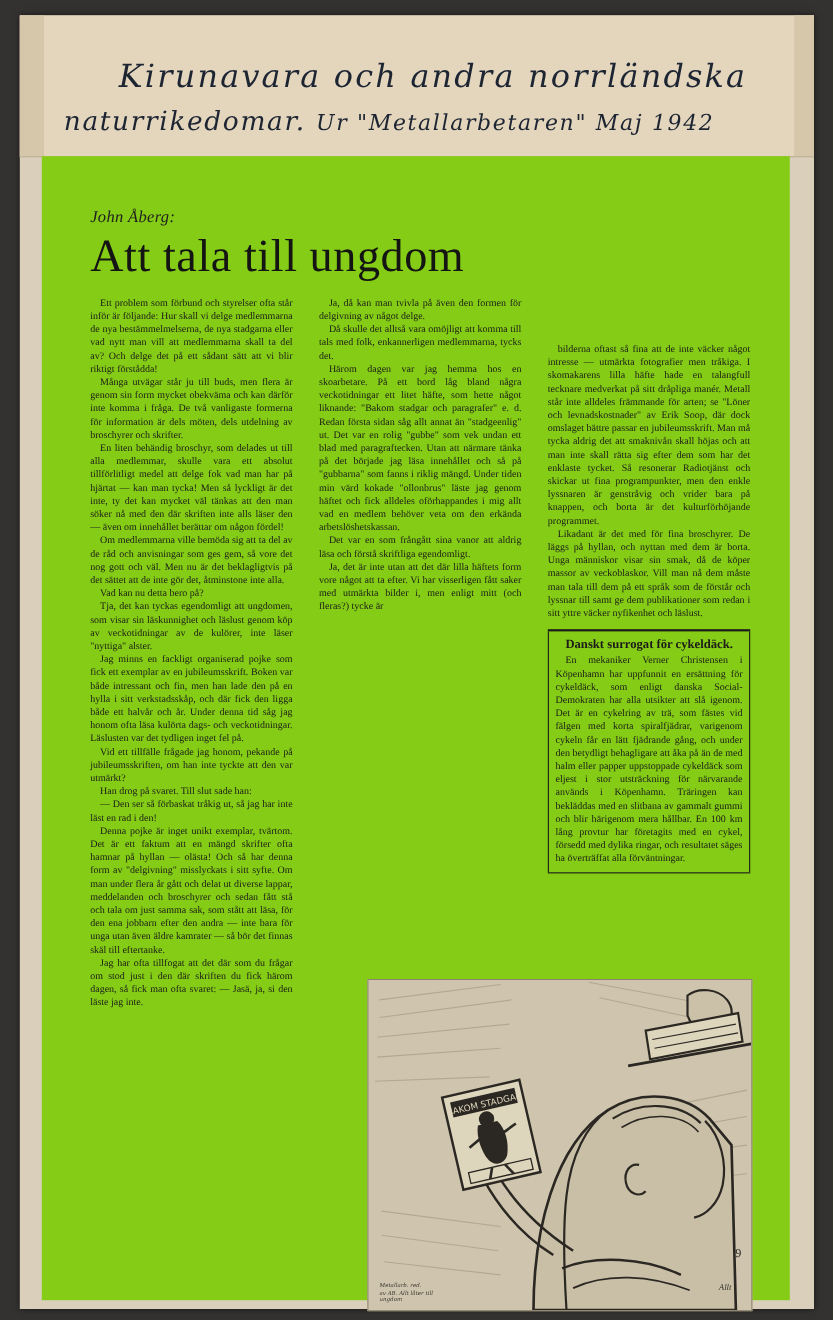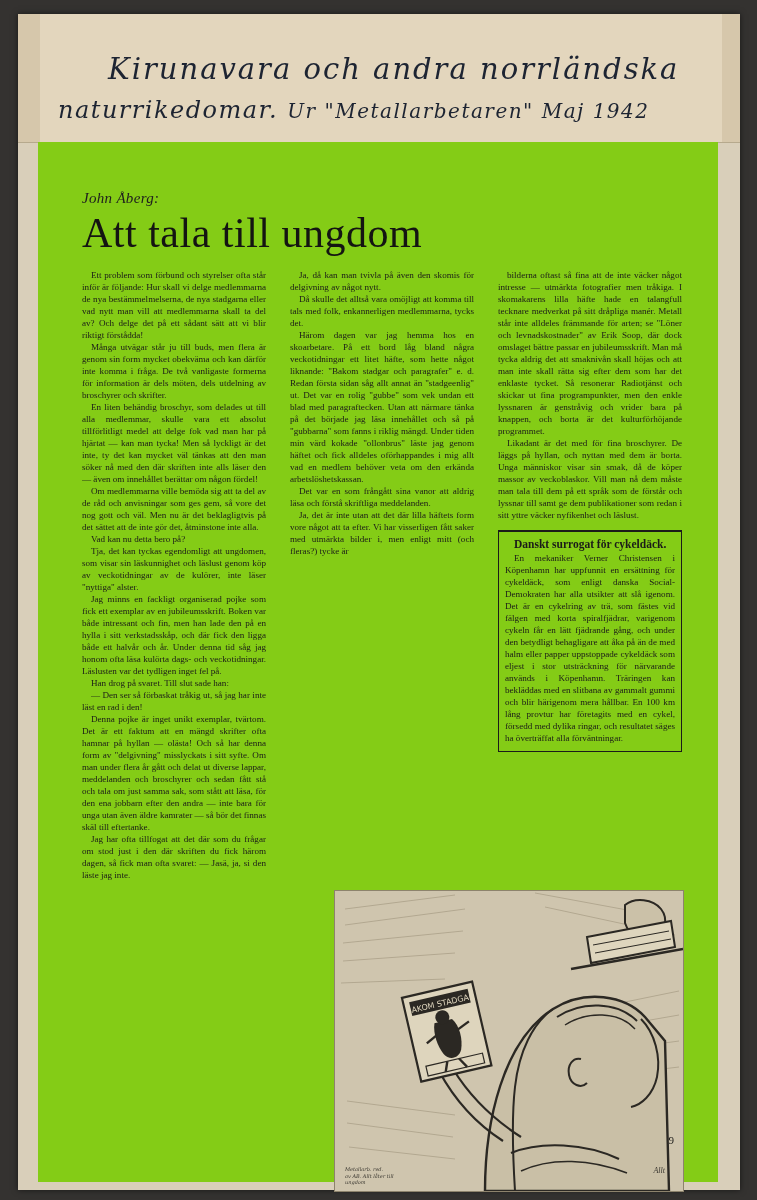--- a/index.html
+++ b/index.html
@@ -133,21 +133,21 @@
     text-align: justify;
     color: #1b1b19;
     hyphens: auto;
   }
   .col p {
     margin: 0;
     text-indent: 9px;
   }
   .col1 { left: 0; }
   .col2 { left: 208px; }
-  .col3 { left: 416px; }
+  .col3 { left: 416px; margin-top: 42px; }
 
   .subhead-box {
     margin-top: 9px;
     border-top: 2px solid #1b1b19;
     border-bottom: 1px solid #1b1b19;
     padding: 0;
   }
   .subhead-box .inner {
     border-left: 1px solid #1b1b19;
     border-right: 1px solid #1b1b19;
@@ -232,31 +232,32 @@
         <div class="columns">
 
           <div class="col col1">
             <p>Ett problem som förbund och styrelser ofta står inför är följande: Hur skall vi delge medlemmarna de nya bestämmelmelserna, de nya stadgarna eller vad nytt man vill att medlemmarna skall ta del av? Och delge det på ett sådant sätt att vi blir riktigt förstådda!</p>
             <p>Många utvägar står ju till buds, men flera är genom sin form mycket obekväma och kan därför inte komma i fråga. De två vanligaste formerna för information är dels möten, dels utdelning av broschyrer och skrifter.</p>
             <p>En liten behändig broschyr, som delades ut till alla medlemmar, skulle vara ett absolut tillförlitligt medel att delge fok vad man har på hjärtat — kan man tycka! Men så lyckligt är det inte, ty det kan mycket väl tänkas att den man söker nå med den där skriften inte alls läser den — även om innehållet berättar om någon fördel!</p>
             <p>Om medlemmarna ville bemöda sig att ta del av de råd och anvisningar som ges gem, så vore det nog gott och väl. Men nu är det beklagligtvis på det sättet att de inte gör det, åtminstone inte alla.</p>
             <p>Vad kan nu detta bero på?</p>
             <p>Tja, det kan tyckas egendomligt att ungdomen, som visar sin läskunnighet och läslust genom köp av veckotidningar av de kulörer, inte läser "nyttiga" alster.</p>
             <p>Jag minns en fackligt organiserad pojke som fick ett exemplar av en jubileumsskrift. Boken var både intressant och fin, men han lade den på en hylla i sitt verkstadsskåp, och där fick den ligga både ett halvår och år. Under denna tid såg jag honom ofta läsa kulörta dags- och veckotidningar. Läslusten var det tydligen inget fel på.</p>
+            <p>Vid ett tillfälle frågade jag honom, pekande på jubileumsskriften, om han inte tyckte att den var utmärkt?</p>
             <p>Han drog på svaret. Till slut sade han:</p>
             <p>— Den ser så förbaskat tråkig ut, så jag har inte läst en rad i den!</p>
             <p>Denna pojke är inget unikt exemplar, tvärtom. Det är ett faktum att en mängd skrifter ofta hamnar på hyllan — olästa! Och så har denna form av "delgivning" misslyckats i sitt syfte. Om man under flera år gått och delat ut diverse lappar, meddelanden och broschyrer och sedan fått stå och tala om just samma sak, som stått att läsa, för den ena jobbarn efter den andra — inte bara för unga utan även äldre kamrater — så bör det finnas skäl till eftertanke.</p>
             <p>Jag har ofta tillfogat att det där som du frågar om stod just i den där skriften du fick härom dagen, så fick man ofta svaret: — Jasä, ja, si den läste jag inte.</p>
           </div>
 
           <div class="col col2">
-            <p>Ja, då kan man tvivla på även den skomis för delgivning av något nytt.</p>
+            <p>Ja, då kan man tvivla på även den formen för delgivning av något delge.</p>
             <p>Då skulle det alltså vara omöjligt att komma till tals med folk, enkannerligen medlemmarna, tycks det.</p>
             <p>Härom dagen var jag hemma hos en skoarbetare. På ett bord låg bland några veckotidningar ett litet häfte, som hette något liknande: "Bakom stadgar och paragrafer" e. d. Redan första sidan såg allt annat än "stadgeenlig" ut. Det var en rolig "gubbe" som vek undan ett blad med paragraftecken. Utan att närmare tänka på det började jag läsa innehållet och så på "gubbarna" som fanns i riklig mängd. Under tiden min värd kokade "ollonbrus" läste jag genom häftet och fick alldeles oförhappandes i mig allt vad en medlem behöver veta om den erkända arbetslöshetskassan.</p>
-            <p>Det var en som frångått sina vanor att aldrig läsa och förstå skriftliga meddelanden.</p>
+            <p>Det var en som frångått sina vanor att aldrig läsa och förstå skriftliga egendomligt.</p>
             <p>Ja, det är inte utan att det där lilla häftets form vore något att ta efter. Vi har visserligen fått saker med utmärkta bilder i, men enligt mitt (och fleras?) tycke är</p>
           </div>
 
           <div class="col col3">
             <p>bilderna oftast så fina att de inte väcker något intresse — utmärkta fotografier men tråkiga. I skomakarens lilla häfte hade en talangfull tecknare medverkat på sitt dråpliga manér. Metall står inte alldeles främmande för arten; se "Löner och levnadskostnader" av Erik Soop, där dock omslaget bättre passar en jubileumsskrift. Man må tycka aldrig det att smaknivån skall höjas och att man inte skall rätta sig efter dem som har det enklaste tycket. Så resonerar Radiotjänst och skickar ut fina programpunkter, men den enkle lyssnaren är genstråvig och vrider bara på knappen, och borta är det kulturförhöjande programmet.</p>
             <p>Likadant är det med för fina broschyrer. De läggs på hyllan, och nyttan med dem är borta. Unga människor visar sin smak, då de köper massor av veckoblaskor. Vill man nå dem måste man tala till dem på ett språk som de förstår och lyssnar till samt ge dem publikationer som redan i sitt yttre väcker nyfikenhet och läslust.</p>
 
             <div class="subhead-box">
               <div class="inner">
                 <p class="subhead">Danskt surrogat för cykeldäck.</p>

